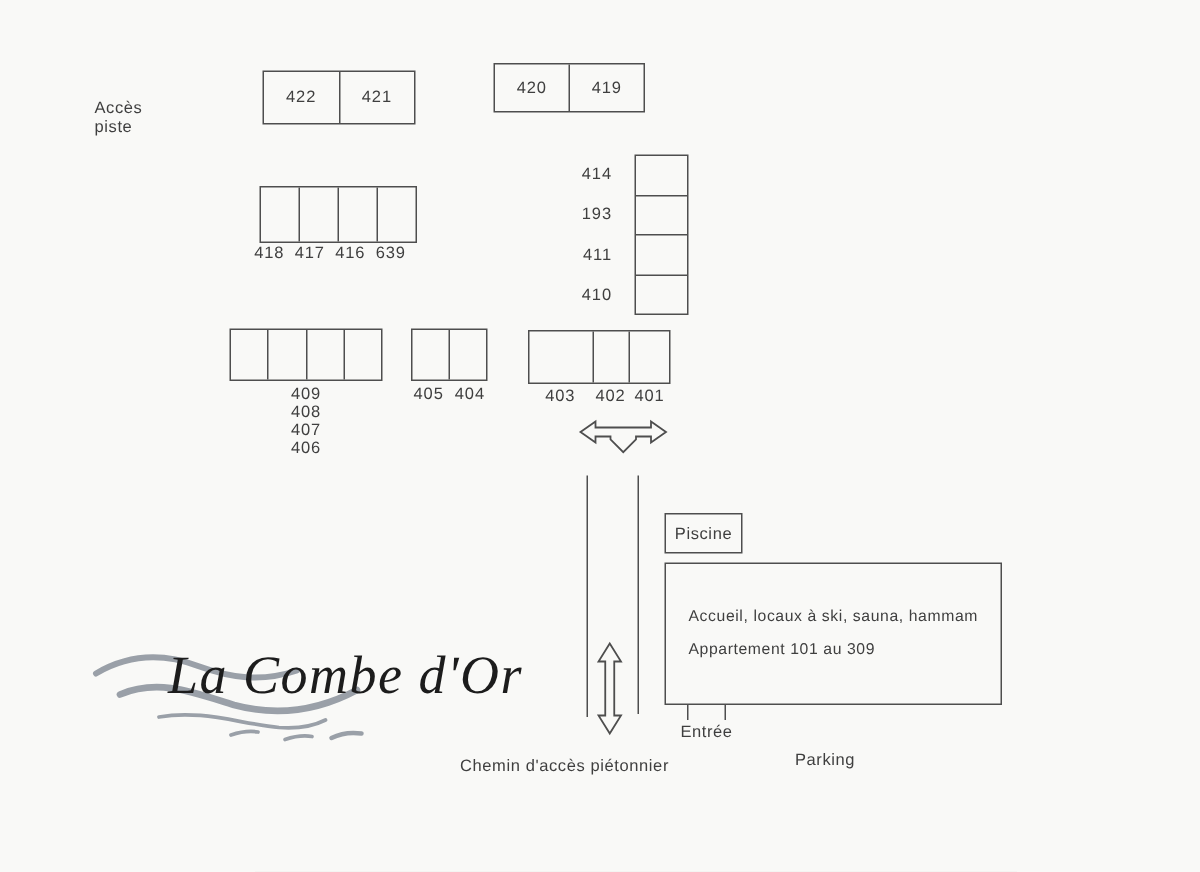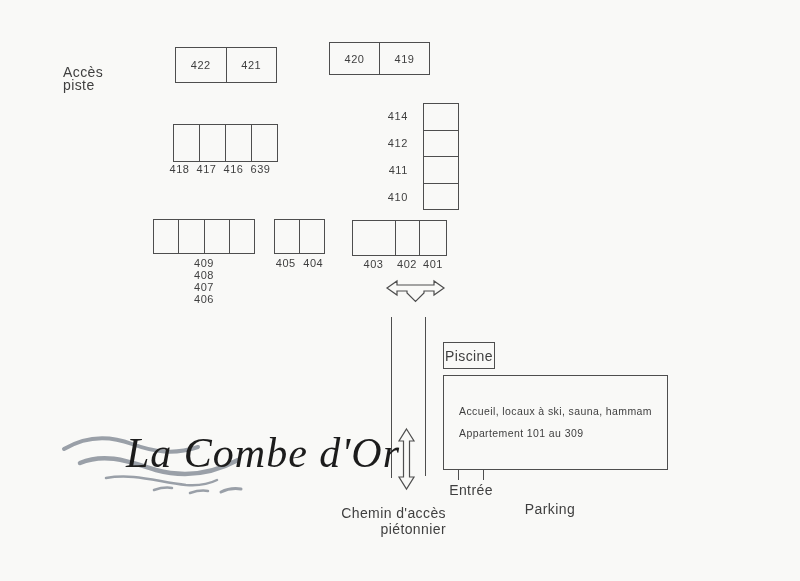--- a/index.html
+++ b/index.html
@@ -12,21 +12,21 @@
   *{margin:0;padding:0;box-sizing:border-box;}
   html,body{background:#efefef;}
   .page{
     position:relative;
     width:800px;height:581px;
     background:var(--paper);
     overflow:hidden;
     font-family:"Liberation Sans", sans-serif;
     color:var(--txt);
   }
-  .txt{position:absolute;font-size:14px;letter-spacing:.4px;color:var(--txt);}
+  .txt{position:absolute;font-size:11px;letter-spacing:.4px;color:var(--txt);}
   .num{font-size:11px;letter-spacing:.6px;color:var(--txt);}
   .blk{
     position:absolute;display:flex;
     border:1px solid var(--line);
     background:transparent;
   }
   .blk .cell{
     flex:1;display:flex;align-items:center;justify-content:center;
     border-right:1px solid var(--line);
   }
@@ -36,23 +36,23 @@
   .vblk .vcell:last-child{border-bottom:none;}
   .lblrow{position:absolute;display:flex;}
   .lblrow span{flex:1;text-align:center;}
   .vlblcol{position:absolute;display:flex;flex-direction:column;text-align:right;}
   .vlblcol span{flex:1;display:flex;align-items:center;justify-content:flex-end;}
   .pathline{position:absolute;width:1px;background:var(--line);}
   .tick{position:absolute;width:1px;height:10px;background:var(--line);}
   .bigbox{position:absolute;border:1px solid var(--line);}
   .bigbox .bline{position:absolute;left:15px;font-size:10.5px;letter-spacing:.4px;white-space:nowrap;}
   .logo-text{
-    position:absolute;left:126px;top:429px;
+    position:absolute;left:112px;top:429px;
     font-family:"Liberation Serif", serif;
-    font-style:italic;font-size:42px;color:var(--logo);
+    font-style:italic;font-size:36px;color:var(--logo);
     letter-spacing:1px;white-space:nowrap;
   }
   svg{position:absolute;overflow:visible;}
 </style>
 </head>
 <body>
 
 <div class="page">
 
   <div class="txt" style="left:63px;top:66px;line-height:13px;">
@@ -86,21 +86,21 @@
   </div>
   <div class="lblrow num" style="left:166px;top:163px;width:108px;">
     <span>418</span>
     <span>417</span>
     <span>416</span>
     <span>639</span>
   </div>
 
   <div class="vlblcol num" style="left:378px;top:103px;width:30px;height:107px;text-align:center;">
     <span>414</span>
-    <span>412</span>
+    <span>193</span>
     <span>411</span>
     <span>410</span>
   </div>
   <div class="vblk" style="left:423px;top:103px;width:36px;height:107px;">
     <div class="vcell"></div>
     <div class="vcell"></div>
     <div class="vcell"></div>
     <div class="vcell"></div>
   </div>
 

